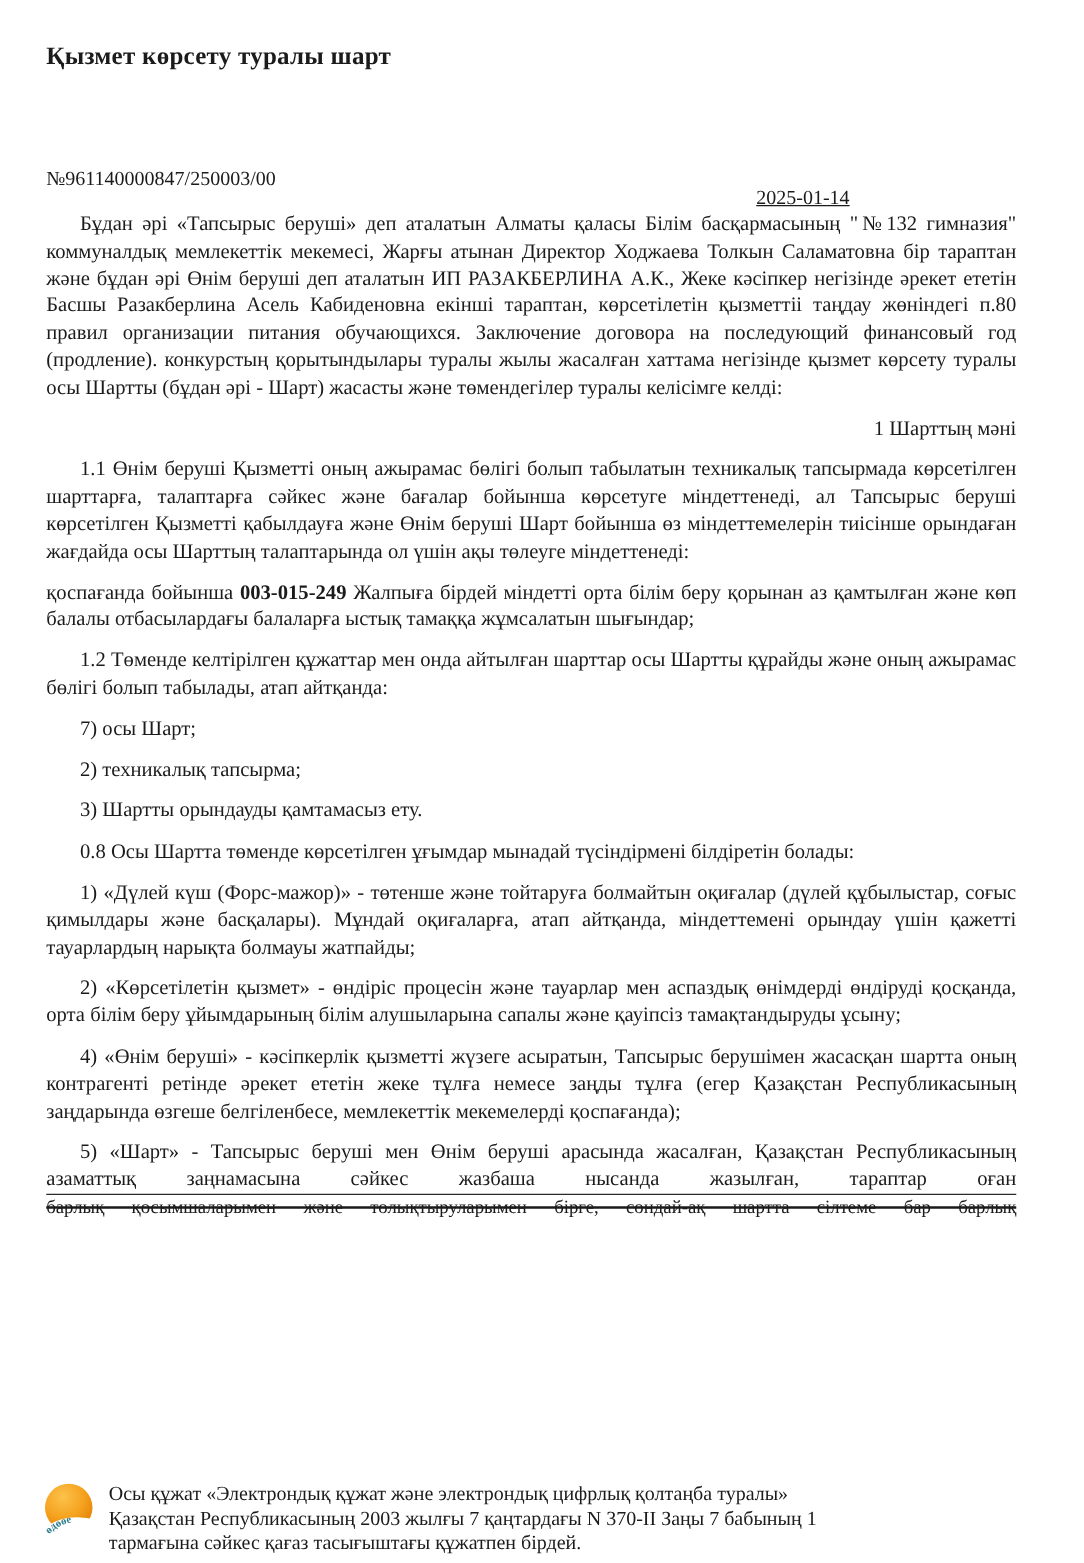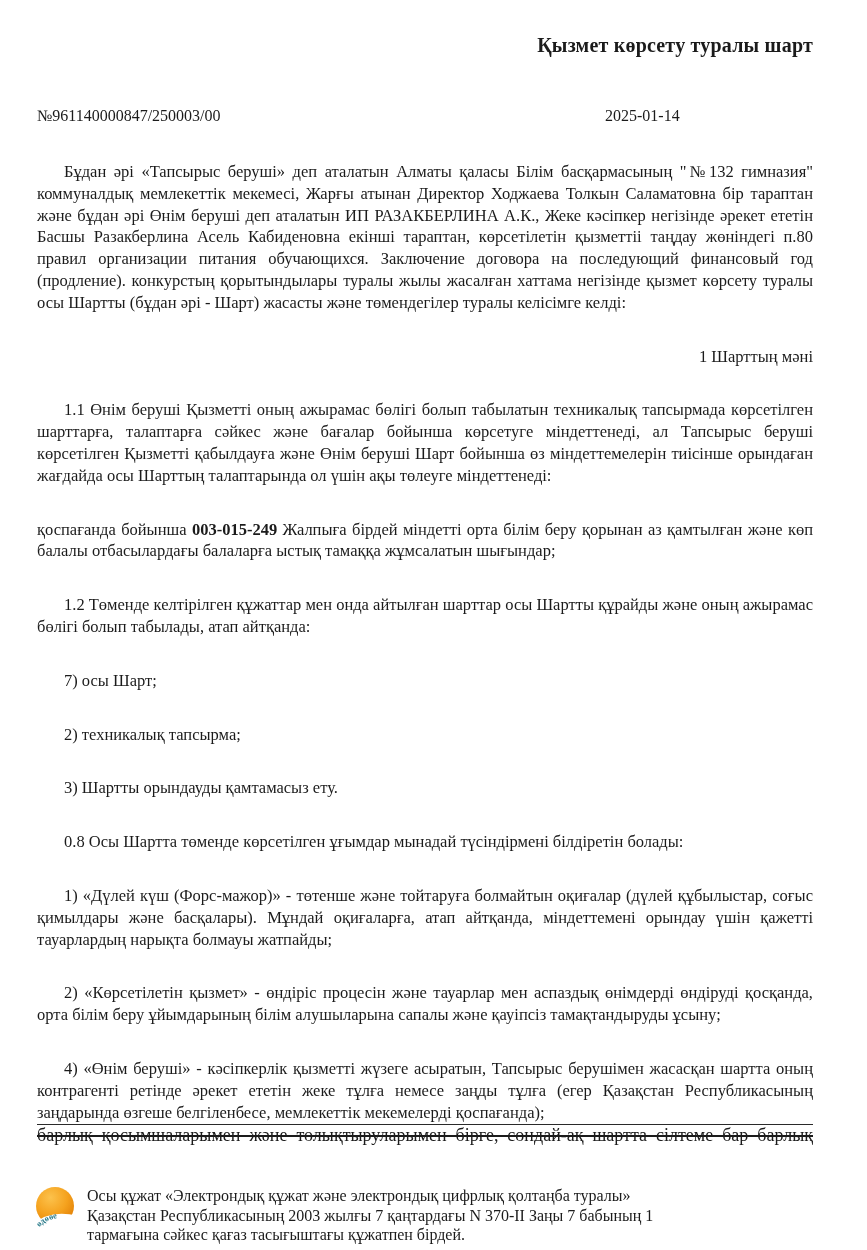--- a/index.html
+++ b/index.html
@@ -10,50 +10,50 @@
     color: #1b1b1b;
     font-family: "Liberation Serif", "DejaVu Serif", serif;
     position: relative;
     overflow: hidden;
   }
   .page {
     position: absolute; inset: 0;
     padding: 33px 54px 0 37px;
   }
   .title {
-    text-align: right;
+    text-align: left;
     font-weight: bold;
     font-size: 20px;
     line-height: 24px;
     margin: 0;
     letter-spacing: 0.2px;
   }
   .meta {
     position: relative;
-    margin-top: 50px;
+    margin-top: 78px;
     font-size: 16px;
     height: 22px;
   }
   .meta .num { position: absolute; left: 0; top: 0; }
-  .meta .date { position: absolute; left: 568px; top: 0; }
+  .meta .date { position: absolute; left: 568px; top: 15px; text-decoration: underline; }
   p.body, h2.section {
     font-size: 16.5px;
     line-height: 21.8px;
-    margin: 32px 0 0 0;
+    margin: 11px 0 0 0;
     text-align: justify;
   }
   .ind { text-indent: 27px; }
   h2.section {
     text-align: right;
     font-weight: normal;
   }
   .b { font-weight: bold; }
   p.joined { text-align-last: justify; }
   .struck {
-    font-size: 18px;
+    font-size: 15px;
     line-height: 21.8px;
     margin: 1px 0 0 0;
     text-align: justify;
     text-align-last: justify;
     text-decoration: line-through;
     text-decoration-thickness: 1.6px;
     border-top: 1.6px solid #2a2a2a;
   }
   .footer {
     position: absolute;
@@ -96,20 +96,21 @@
   <p class="body ind">7) осы Шарт;</p>
   <p class="body ind">2) техникалық тапсырма;</p>
   <p class="body ind">3) Шартты орындауды қамтамасыз ету.</p>
 
   <p class="body ind">0.8 Осы Шартта төменде көрсетілген ұғымдар мынадай түсіндірмені білдіретін болады:</p>
 
   <p class="body ind">1) «Дүлей күш (Форс-мажор)» - төтенше және тойтаруға болмайтын оқиғалар (дүлей құбылыстар, соғыс қимылдары және басқалары). Мұндай оқиғаларға, атап айтқанда, міндеттемені орындау үшін қажетті тауарлардың нарықта болмауы жатпайды;</p>
   <p class="body ind">2) «Көрсетілетін қызмет» - өндіріс процесін және тауарлар мен аспаздық өнімдерді өндіруді қосқанда, орта білім беру ұйымдарының білім алушыларына сапалы және қауіпсіз тамақтандыруды ұсыну;</p>
   <p class="body ind">4) «Өнім беруші» - кәсіпкерлік қызметті жүзеге асыратын, Тапсырыс берушімен жасасқан шартта оның контрагенті ретінде әрекет ететін жеке тұлға немесе заңды тұлға (егер Қазақстан Республикасының заңдарында өзгеше белгіленбесе, мемлекеттік мекемелерді қоспағанда);</p>
 
+  <p class="body ind joined">5) «Шарт» - Тапсырыс беруші мен Өнім беруші арасында жасалған, Қазақстан Республикасының азаматтық заңнамасына сәйкес жазбаша нысанда жазылған, тараптар оған</p>
   <div class="struck">барлық қосымшаларымен және толықтыруларымен бірге, сондай-ақ шартта сілтеме бар барлық</div>
 
   <div class="footer">
     <svg class="stamp" viewBox="0 0 45 52" xmlns="http://www.w3.org/2000/svg">
       <defs>
         <radialGradient id="stampGrad" cx="38%" cy="28%" r="80%">
           <stop offset="0%" stop-color="#fcc24c"></stop>
           <stop offset="55%" stop-color="#f5a21e"></stop>
           <stop offset="100%" stop-color="#e07d04"></stop>
         </radialGradient>

